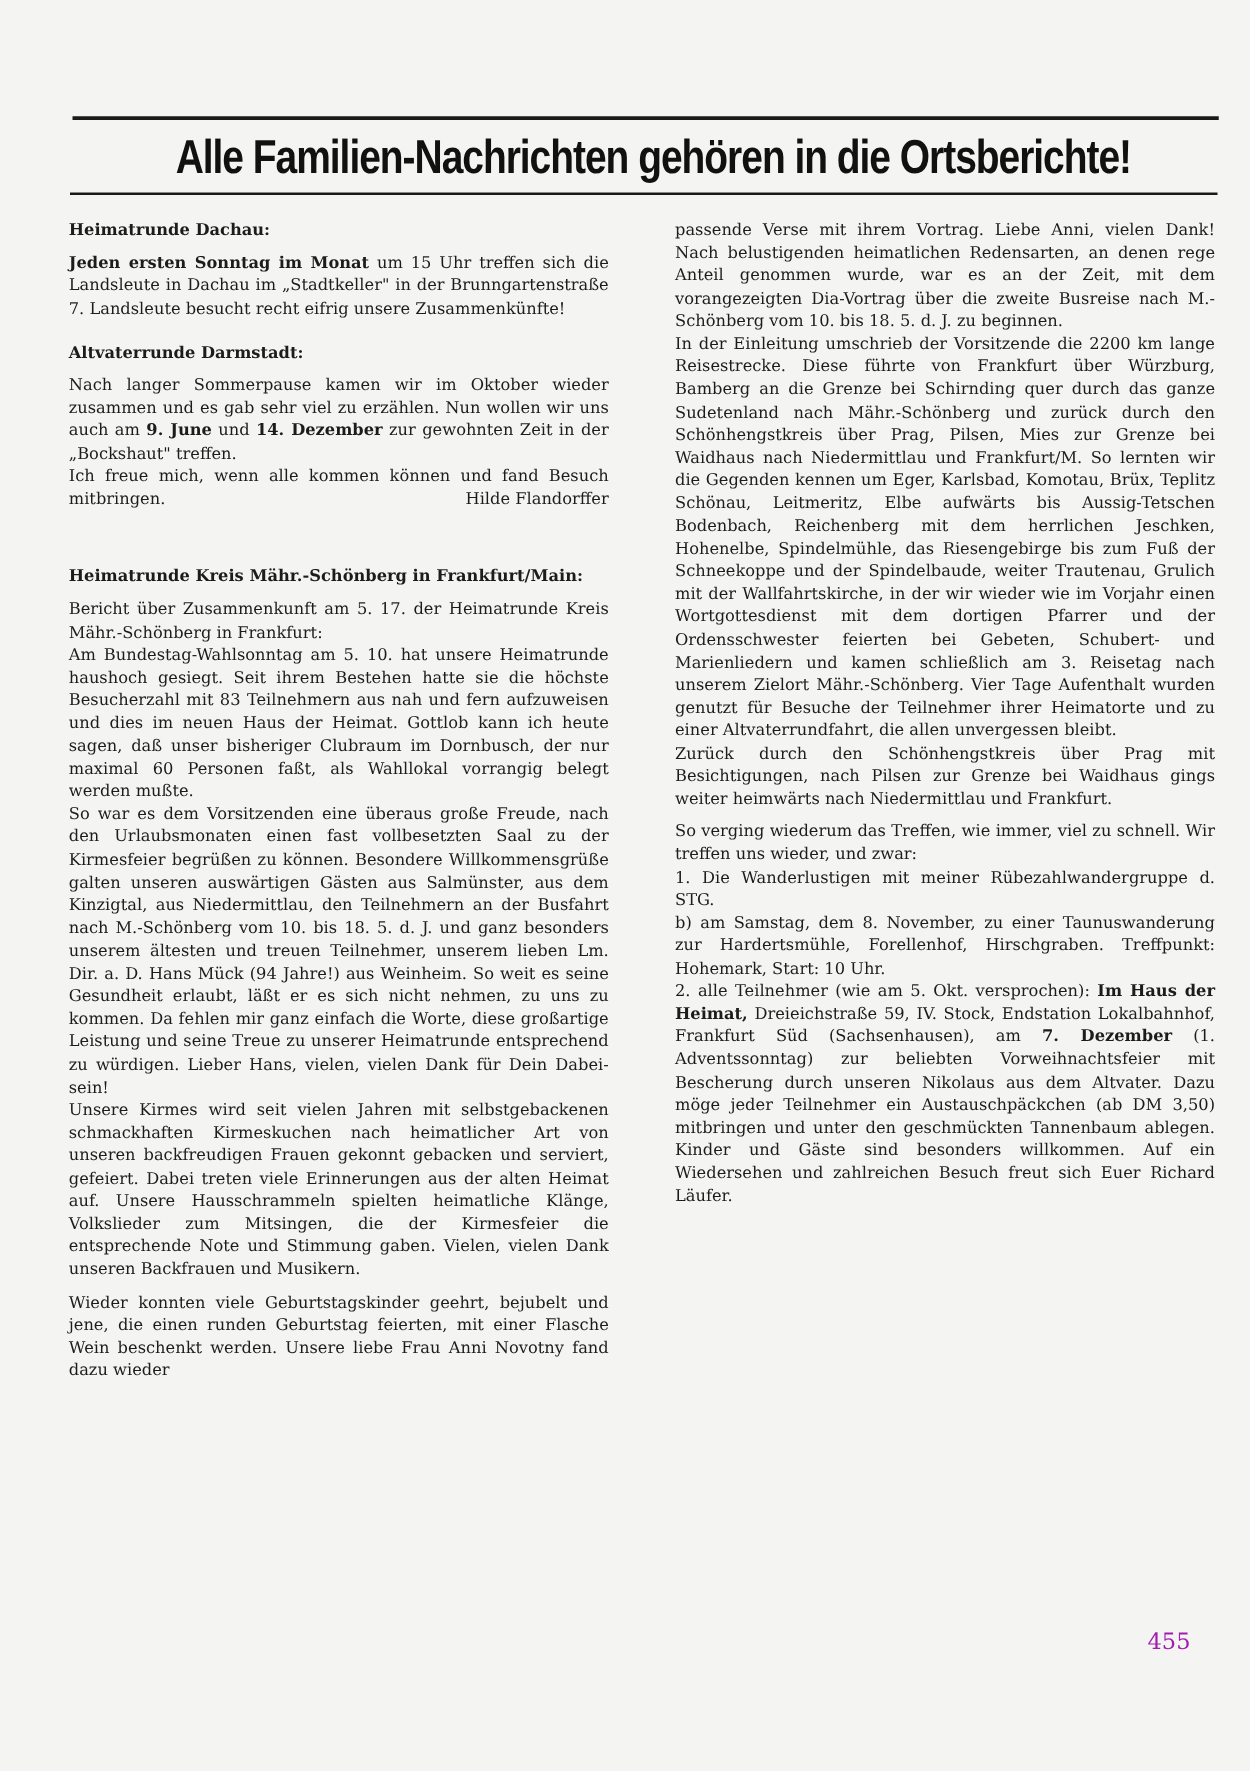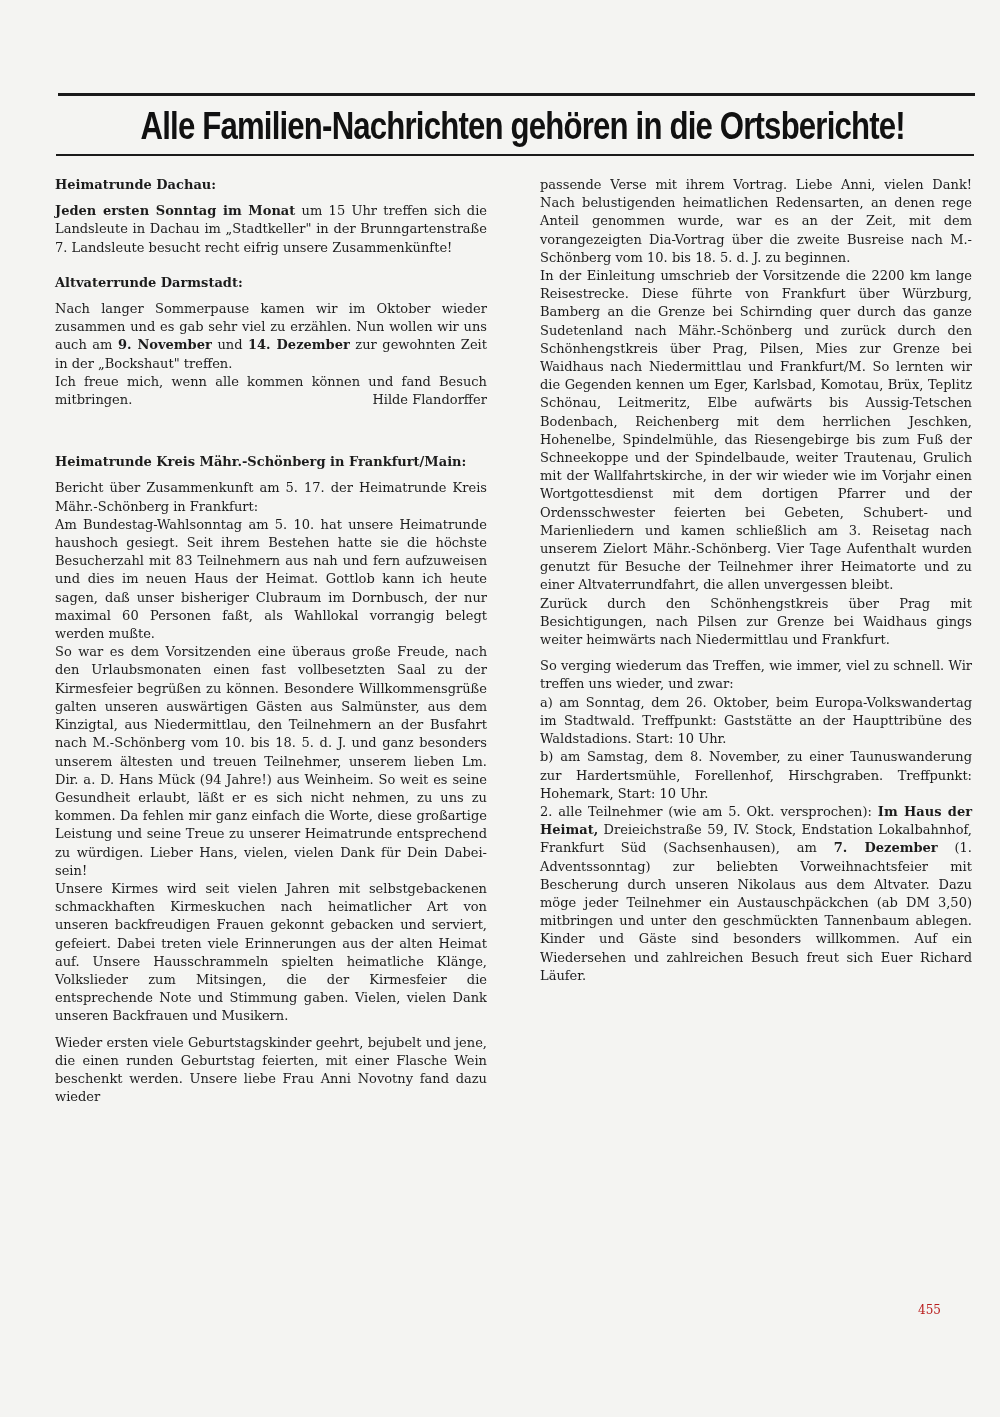--- a/index.html
+++ b/index.html
@@ -28,56 +28,56 @@
   .col.left { left: 55px; }
   .col.right { left: 540px; }
   .sec-title { font-weight: bold; margin: 0 0 8px 0; }
   p { margin: 0; }
   .gap-s { margin-top: 8px; }
   .gap-m { margin-top: 26px; }
   .gap-l { margin-top: 46px; }
   b { font-weight: bold; }
   .page-num {
     position: absolute; top: 1303px; left: 918px;
-    font-size: 12px; color: #b91c1c;
+    font-size: 18px; color: #a21caf;
   }
 </style>
 </head>
 <body>
 
 <div class="rule top"></div>
 <div class="headline">Alle Familien-Nachrichten gehören in die Ortsberichte!</div>
 <div class="rule bottom"></div>
 
 <div class="col left">
   <section>
     <p class="sec-title">Heimatrunde Dachau:</p>
     <p><b>Jeden ersten Sonntag im Monat</b><span> um 15 Uhr treffen sich die Landsleute in Dachau im „Stadtkeller" in der Brunngartenstraße 7. Landsleute besucht recht eifrig unsere Zusammenkünfte!</span></p>
   </section>
 
   <section class="gap-m" style="margin-top:17px;">
     <p class="sec-title">Altvaterrunde Darmstadt:</p>
-    <p><span>Nach langer Sommerpause kamen wir im Oktober wieder zusammen und es gab sehr viel zu erzählen. Nun wollen wir uns auch am </span><b>9. November</b><span> und </span><b>14. Dezember</b><span> zur gewohnten Zeit in der „Bockshaut" treffen.</span></p>
+    <p><span>Nach langer Sommerpause kamen wir im Oktober wieder zusammen und es gab sehr viel zu erzählen. Nun wollen wir uns auch am </span><b>9. June</b><span> und </span><b>14. Dezember</b><span> zur gewohnten Zeit in der „Bockshaut" treffen.</span></p>
     <p><span>Ich freue mich, wenn alle kommen können und fand Besuch mitbringen.</span></p>
     <p style="text-align:right;margin-top:-18.2px;">Hilde Flandorffer</p>
   </section>
 
   <section class="gap-l" style="margin-top:44px;">
     <p class="sec-title">Heimatrunde Kreis Mähr.-Schönberg in Frank­furt/Main:</p>
     <p>Bericht über Zusammenkunft am 5. 17. der Heimat­runde Kreis Mähr.-Schönberg in Frankfurt:</p>
     <p>Am Bundestag-Wahlsonntag am 5. 10. hat unsere Heimatrunde haushoch gesiegt. Seit ihrem Beste­hen hatte sie die höchste Besucherzahl mit 83 Teilnehmern aus nah und fern aufzuweisen und dies im neuen Haus der Heimat. Gottlob kann ich heute sagen, daß unser bisheriger Clubraum im Dornbusch, der nur maximal 60 Personen faßt, als Wahllokal vorrangig belegt werden mußte.</p>
     <p>So war es dem Vorsitzenden eine überaus große Freude, nach den Urlaubsmonaten einen fast voll­besetzten Saal zu der Kirmesfeier begrüßen zu können. Besondere Willkommensgrüße galten un­seren auswärtigen Gästen aus Salmünster, aus dem Kinzigtal, aus Niedermittlau, den Teilnehmern an der Busfahrt nach M.-Schönberg vom 10. bis 18. 5. d. J. und ganz besonders unserem ältesten und treuen Teilnehmer, unserem lieben Lm. Dir. a. D. Hans Mück (94 Jahre!) aus Weinheim. So weit es seine Gesundheit erlaubt, läßt er es sich nicht nehmen, zu uns zu kommen. Da fehlen mir ganz einfach die Worte, diese großartige Leistung und seine Treue zu unserer Heimatrunde entsprechend zu würdigen. Lieber Hans, vielen, vielen Dank für Dein Dabei­sein!</p>
     <p>Unsere Kirmes wird seit vielen Jahren mit selbstge­backenen schmackhaften Kirmeskuchen nach hei­matlicher Art von unseren backfreudigen Frauen gekonnt gebacken und serviert, gefeiert. Dabei tre­ten viele Erinnerungen aus der alten Heimat auf. Unsere Hausschrammeln spielten heimatliche Klänge, Volkslieder zum Mitsingen, die der Kirmes­feier die entsprechende Note und Stimmung gaben. Vielen, vielen Dank unseren Backfrauen und Musi­kern.</p>
-    <p class="gap-s">Wieder ersten viele Geburtstagskinder geehrt, bejubelt und jene, die einen runden Geburtstag feierten, mit einer Flasche Wein beschenkt werden. Unsere liebe Frau Anni Novotny fand dazu wieder</p>
+    <p class="gap-s">Wieder konnten viele Geburtstagskinder geehrt, bejubelt und jene, die einen runden Geburtstag feierten, mit einer Flasche Wein beschenkt werden. Unsere liebe Frau Anni Novotny fand dazu wieder</p>
   </section>
 </div>
 
 <div class="col right">
   <p>passende Verse mit ihrem Vortrag. Liebe Anni, vielen Dank! Nach belustigenden heimatlichen Re­densarten, an denen rege Anteil genommen wurde, war es an der Zeit, mit dem vorangezeigten Dia-Vortrag über die zweite Busreise nach M.-Schön­berg vom 10. bis 18. 5. d. J. zu beginnen.</p>
   <p>In der Einleitung umschrieb der Vorsitzende die 2200 km lange Reisestrecke. Diese führte von Frankfurt über Würzburg, Bamberg an die Grenze bei Schirnding quer durch das ganze Sudetenland nach Mähr.-Schönberg und zurück durch den Schönhengstkreis über Prag, Pilsen, Mies zur Grenze bei Waidhaus nach Niedermittlau und Frankfurt/M. So lernten wir die Gegenden kennen um Eger, Karlsbad, Komotau, Brüx, Teplitz Schö­nau, Leitmeritz, Elbe aufwärts bis Aussig-Tetschen Bodenbach, Reichenberg mit dem herrlichen Jeschken, Hohenelbe, Spindelmühle, das Riesen­gebirge bis zum Fuß der Schneekoppe und der Spindelbaude, weiter Trautenau, Grulich mit der Wallfahrtskirche, in der wir wieder wie im Vorjahr einen Wortgottesdienst mit dem dortigen Pfarrer und der Ordensschwester feierten bei Gebeten, Schubert- und Marienliedern und kamen schließ­lich am 3. Reisetag nach unserem Zielort Mähr.-Schönberg. Vier Tage Aufenthalt wurden genutzt für Besuche der Teilnehmer ihrer Heimatorte und zu einer Altvaterrundfahrt, die allen unvergessen bleibt.</p>
   <p>Zurück durch den Schönhengstkreis über Prag mit Besichtigungen, nach Pilsen zur Grenze bei Waid­haus gings weiter heimwärts nach Niedermittlau und Frankfurt.</p>
   <p class="gap-s">So verging wiederum das Treffen, wie immer, viel zu schnell. Wir treffen uns wieder, und zwar:</p>
-  <p>a) am Sonntag, dem 26. Oktober, beim Europa-Volkswandertag im Stadtwald. Treffpunkt: Gast­stätte an der Haupttribüne des Waldstadions. Start: 10 Uhr.</p>
+  <p>1. Die Wanderlustigen mit meiner Rübezahlwander­gruppe d. STG.</p>
   <p>b) am Samstag, dem 8. November, zu einer Taunus­wanderung zur Hardertsmühle, Forellenhof, Hirschgraben. Treffpunkt: Hohemark, Start: 10 Uhr.</p>
   <p><span>2. alle Teilnehmer (wie am 5. Okt. versprochen): </span><b>Im Haus der Heimat,</b><span> Dreieichstraße 59, IV. Stock, Endstation Lokalbahnhof, Frankfurt Süd (Sachsen­hausen), am </span><b>7. Dezember</b><span> (1. Adventssonntag) zur beliebten Vorweihnachtsfeier mit Bescherung durch unseren Nikolaus aus dem Altvater. Dazu möge jeder Teilnehmer ein Austauschpäckchen (ab DM 3,50) mitbringen und unter den geschmückten Tannenbaum ablegen. Kinder und Gäste sind be­sonders willkommen. Auf ein Wiedersehen und zahlreichen Besuch freut sich Euer Richard Läufer.</span></p>
 </div>
 
 <div class="page-num">455</div>
 
 </body></html>

